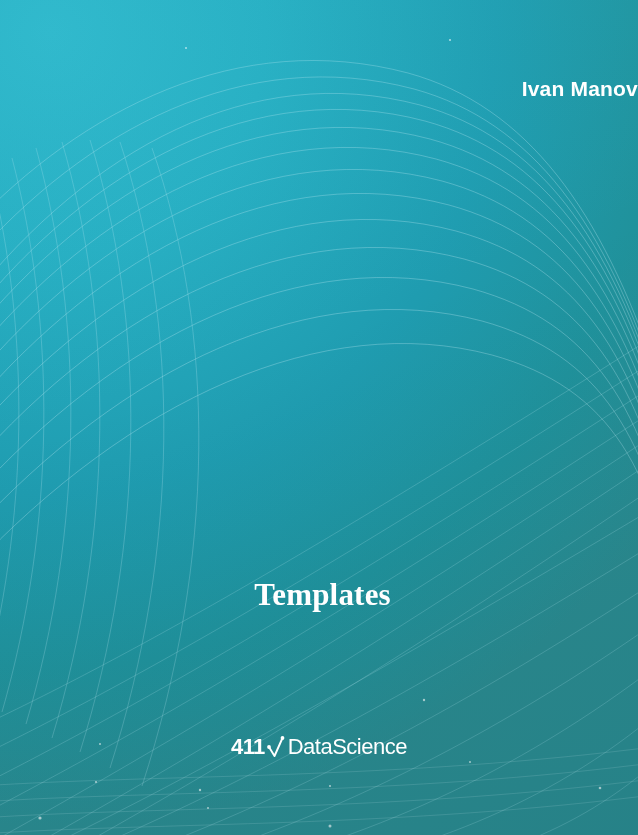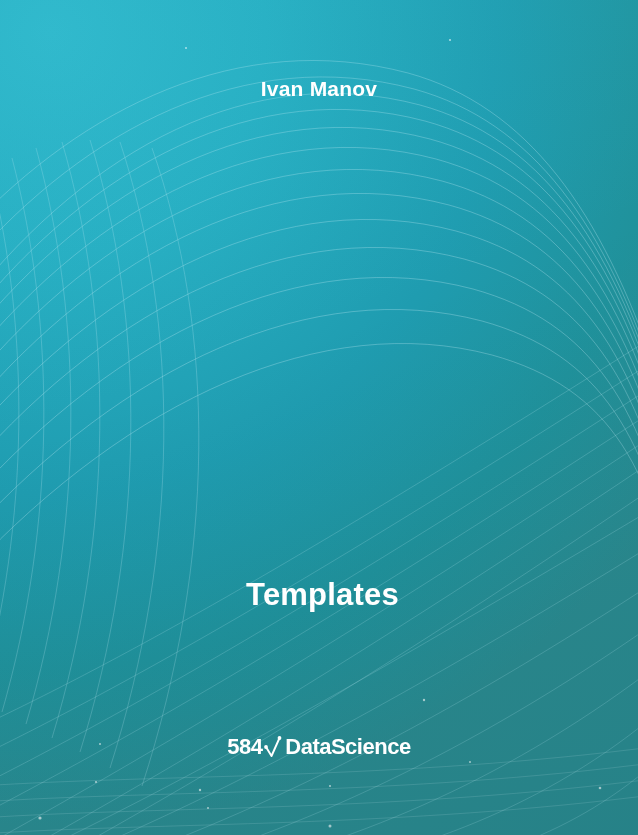--- a/index.html
+++ b/index.html
@@ -34,21 +34,21 @@
     z-index: 5;
     display: flex;
     flex-direction: column;
     align-items: center;
   }
   .author {
     position: absolute;
     top: 77px;
     left: 0;
     right: 0;
-    text-align: center;
+    text-align: right;
     color: #ffffff;
     font-size: 21px;
     font-weight: bold;
     letter-spacing: 0.2px;
   }
   .title {
     position: absolute;
     top: 198px;
     left: 60px;
     right: 60px;
@@ -62,20 +62,21 @@
   .subtitle {
     position: absolute;
     top: 577px;
     left: 7px;
     right: 0;
     text-align: center;
     color: #ffffff;
     font-size: 31px;
     font-weight: bold;
     letter-spacing: 0.2px;
+    font-family: Liberation Serif, serif;
   }
   .logo {
     position: absolute;
     top: 735px;
     left: 0;
     right: 0;
     display: flex;
     align-items: center;
     justify-content: center;
     gap: 0px;
@@ -88,21 +89,21 @@
     line-height: 22px;
   }
   .logo-mark {
     display: inline-block;
     width: 20px;
     height: 24px;
     margin: 0 1px 0 2px;
   }
   .logo-word {
     font-size: 22px;
-    font-weight: bold;
+    font-weight: normal;
     letter-spacing: -0.5px;
     line-height: 22px;
     text-align: right;
   }
 </style>
 </head>
 <body>
 
 <div id="cover">
 
@@ -182,21 +183,21 @@
   </svg>
 
   <div class="content">
 
     <div class="author">Ivan Manov</div>
 
 
     <div class="subtitle">Templates</div>
 
     <div class="logo">
-      <span class="logo-365">584</span>
+      <span class="logo-365">411</span>
       <span class="logo-mark">
         <svg viewBox="0 0 20 24" width="20" height="24">
           <path d="M2 12 L7.5 21 L15.5 3" fill="none" stroke="#ffffff" stroke-width="1.9" stroke-linecap="round" stroke-linejoin="round"></path>
           <circle cx="2" cy="12" r="1.9" fill="#ffffff"></circle>
           <circle cx="15.5" cy="3" r="1.9" fill="#ffffff"></circle>
         </svg>
       </span>
       <span class="logo-word">DataScience</span>
     </div>
 

